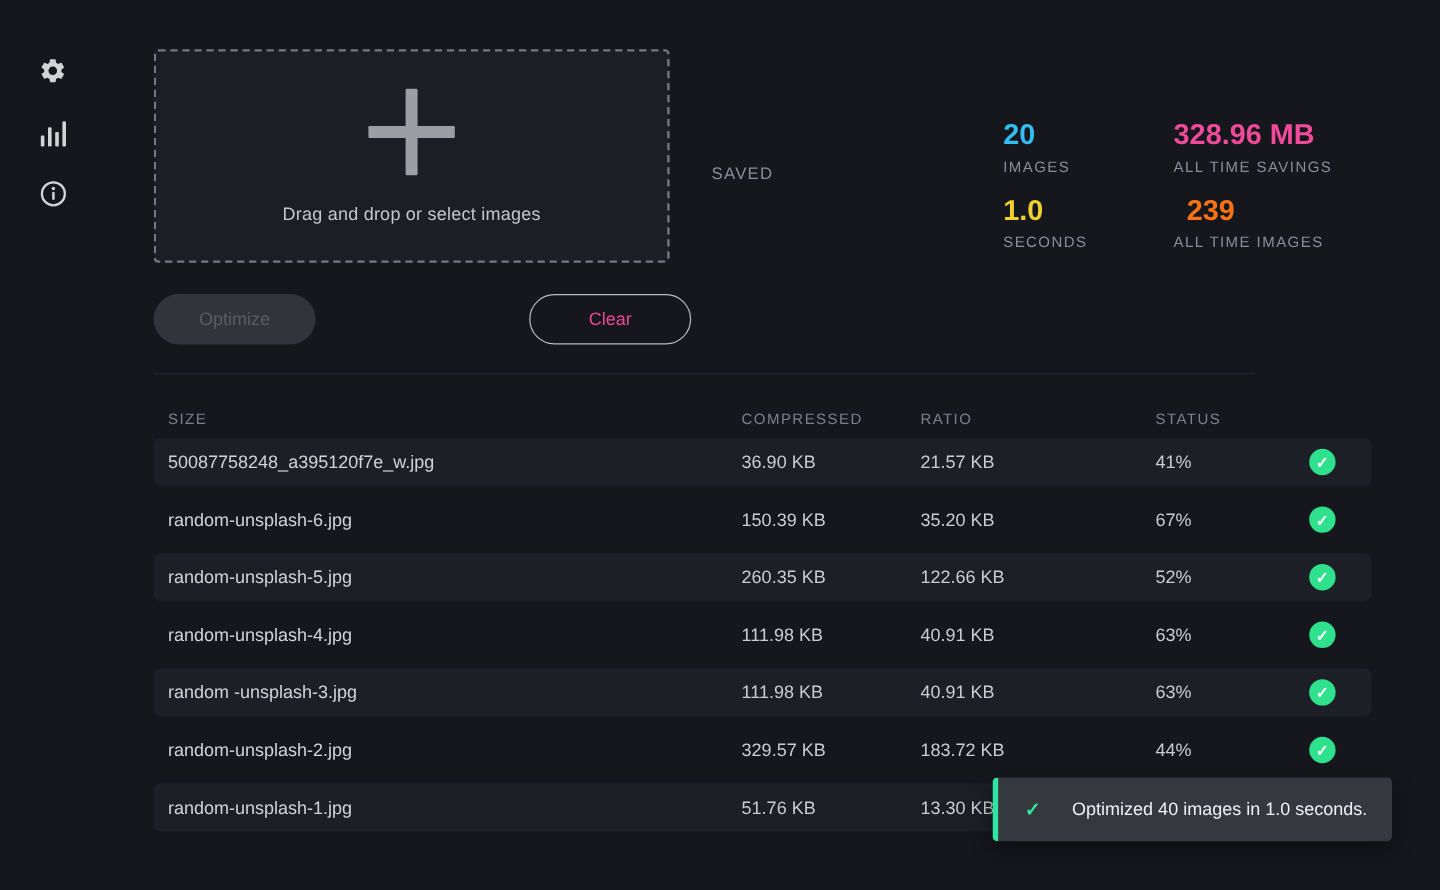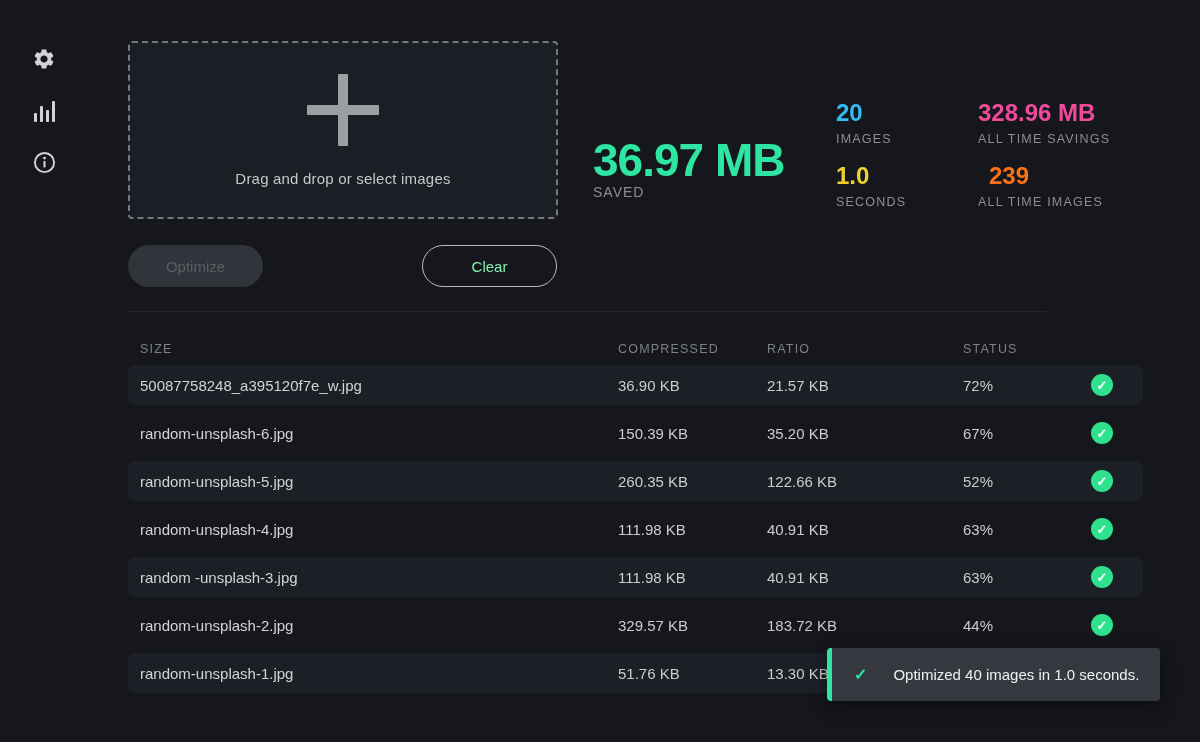--- a/index.html
+++ b/index.html
@@ -36,21 +36,21 @@
   .plus::before, .plus::after { content: ""; position: absolute; background: #9b9ea3; border-radius: 1px; }
   .plus::before { left: 0; top: 31px; width: 72px; height: 10px; }
   .plus::after  { left: 31px; top: 0; width: 10px; height: 72px; }
   .drop-label { font-size: 15px; color: #c5c7ca; letter-spacing: 0.2px; }
 
   
   .btn { position: absolute; top: 245px; width: 135px; height: 42px; border-radius: 21px;
          font-size: 15px; font-family: "Liberation Sans", sans-serif;
          display: flex; align-items: center; justify-content: center; }
   .btn-optimize { left: 128px; background: #31343a; border: none; color: #5a5d63; cursor: default; }
-  .btn-clear { left: 422px; background: transparent; border: 1px solid #b9bbbe; color: #86efac; cursor: pointer; }
+  .btn-clear { left: 441px; background: transparent; border: 1px solid #b9bbbe; color: #ec4899; cursor: pointer; }
 
   
   .stat-big { position: absolute; left: 593px; top: 136px; }
   .stat-big .value { font-size: 46px; font-weight: 700; letter-spacing: -1px; line-height: 48px; }
   .stat-big .label { margin-top: 0; font-size: 14px; color: #8b8e94; letter-spacing: 1px; }
   .stat-col { position: absolute; top: 99px; display: flex; flex-direction: column; }
   .stat-col.c2 { left: 836px; }
   .stat-col.c3 { left: 978px; }
   .stat .value { font-size: 24px; font-weight: 700; line-height: 28px; }
   .stat .label { margin-top: 5px; font-size: 12.5px; color: #8b8e94; letter-spacing: 1.2px; }
@@ -114,21 +114,20 @@
 
 <div class="dropzone">
   <div class="plus"></div>
   <div class="drop-label">Drag and drop or select images</div>
 </div>
 
 <button class="btn btn-optimize">Optimize</button>
 <button class="btn btn-clear">Clear</button>
 
 <div class="stat-big">
-  <div class="value" style="color: rgb(46, 230, 162);">36.97 MB</div>
   <div class="label">SAVED</div>
 </div>
 <div class="stat-col c2">
   <div class="stat">
     <div class="value" style="color: rgb(51, 189, 242);">20</div>
     <div class="label">IMAGES</div>
   </div>
   <div class="stat">
     <div class="value" style="color: rgb(238, 208, 46);">1.0</div>
     <div class="label">SECONDS</div>
@@ -152,21 +151,21 @@
     <div>SIZE</div>
     <div>COMPRESSED</div>
     <div>RATIO</div>
     <div>STATUS</div>
   </div>
   <div class="t-body">
       <div class="t-row striped">
     <div class="cell-file c-file">50087758248_a395120f7e_w.jpg</div>
     <div class="c-size">36.90 KB</div>
     <div class="c-comp">21.57 KB</div>
-    <div class="c-ratio">72%</div>
+    <div class="c-ratio">41%</div>
     <div class="c-status">
       <div class="status-dot" style="background: rgb(47, 225, 140);">✓</div>
     </div>
   </div>
       <div class="t-row">
     <div class="cell-file c-file">random-unsplash-6.jpg</div>
     <div class="c-size">150.39 KB</div>
     <div class="c-comp">35.20 KB</div>
     <div class="c-ratio">67%</div>
     <div class="c-status">

